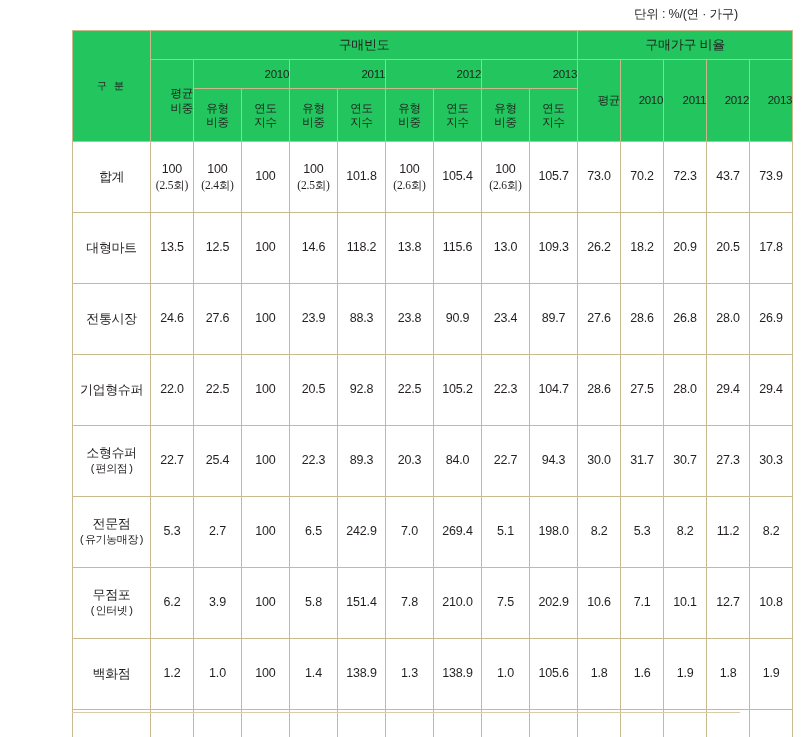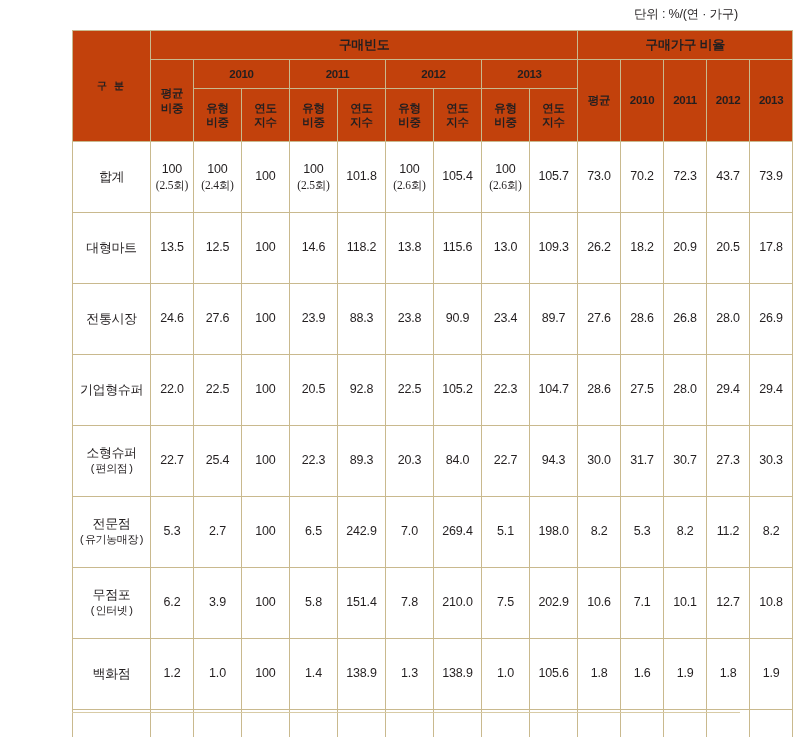--- a/index.html
+++ b/index.html
@@ -46,27 +46,27 @@
   table.stats td {
     border: 1px solid #c9b98e;
     text-align: center;
     vertical-align: middle;
     padding: 0;
     line-height: 1.25;
     color: #231f20;
   }
   
   thead th {
-    background: #c2410c;
-    font-weight: bold;
+    background: #22c55e;
+    font-weight: normal;
     font-size: 12.5px;
     letter-spacing: -0.3px;
   }
   thead tr.h1 th { height: 28px; }
-  thead tr.h2 th { height: 28px; }
+  thead tr.h2 th { height: 28px; text-align: right; }
   thead tr.h3 th { height: 52px; }
   th.corner {
     font-size: 10px;
     letter-spacing: 2px;
   }
   th.freq-group, th.hh-group {
     font-size: 13px;
   }
   th.sub2 {
     font-size: 11.5px;

